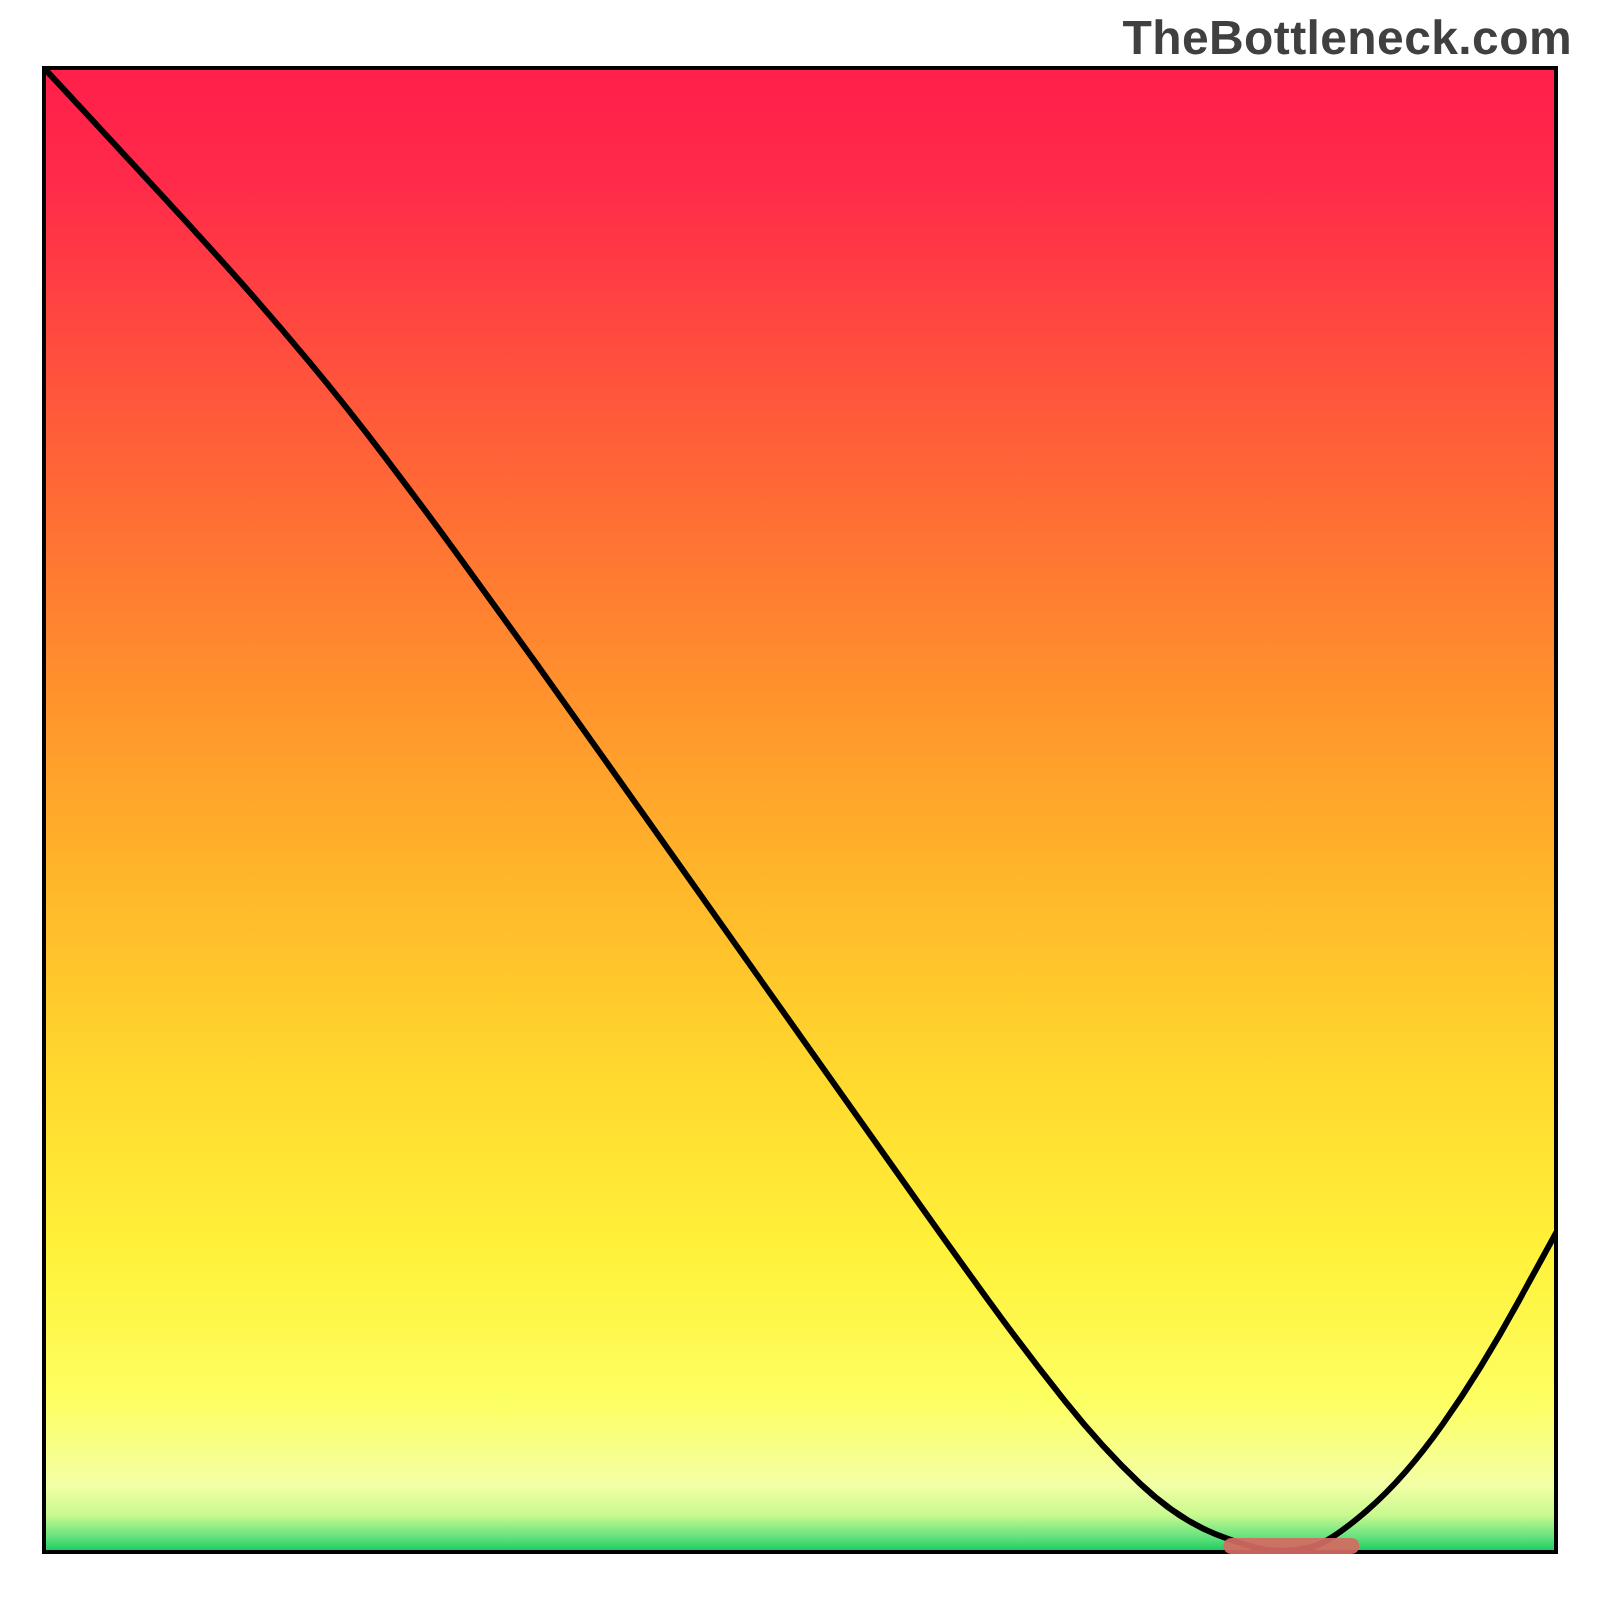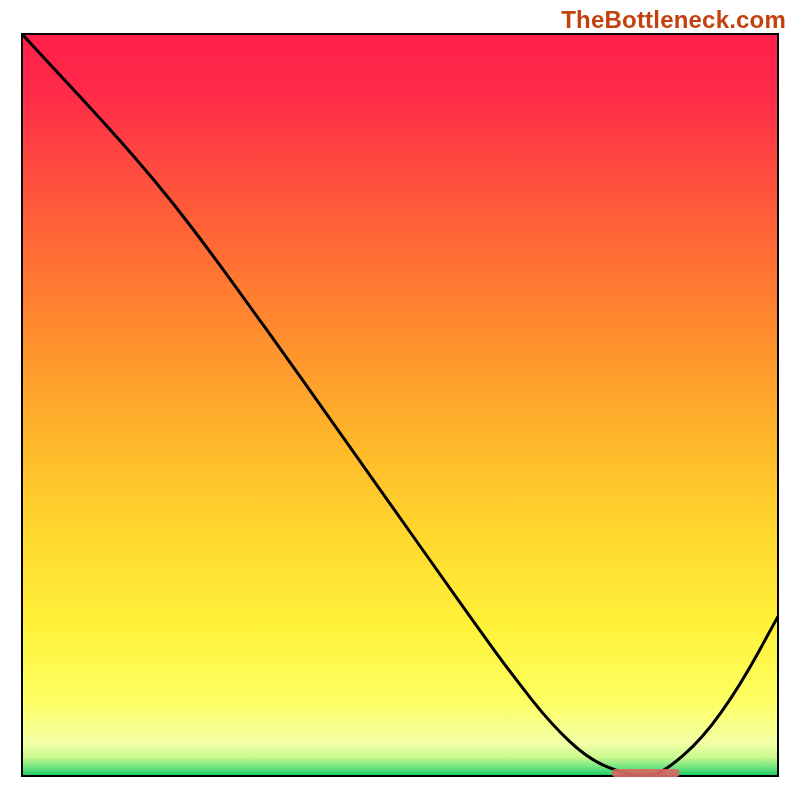--- a/index.html
+++ b/index.html
@@ -15,21 +15,21 @@
     position: relative;
     width: 800px;
     height: 800px;
   }
   .watermark {
     position: absolute;
     top: 6px;
     right: 14px;
     font-size: 24px;
     font-weight: 600;
-    color: #c2410c;
+    color: #404040;
     letter-spacing: 0.2px;
     user-select: none;
   }
   svg {
     display: block;
   }
 </style>
 </head>
 <body>
 

